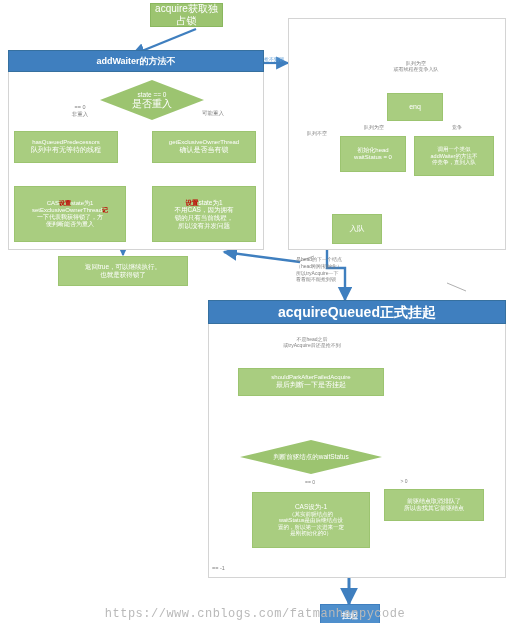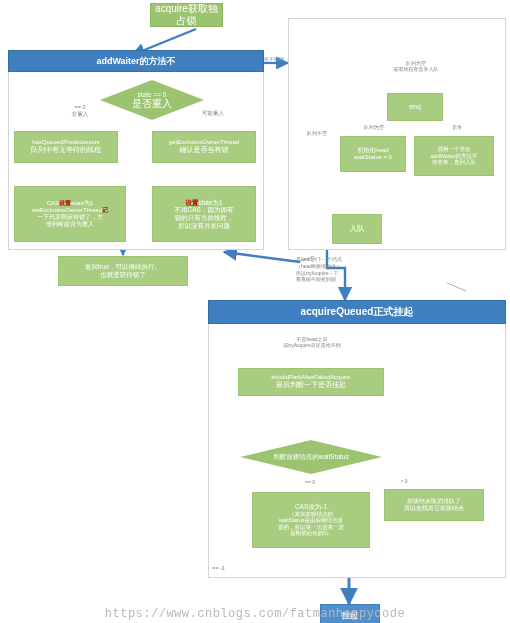--- a/index.html
+++ b/index.html
@@ -203,21 +203,21 @@
   </div>
 
   <div class="elabel wrap" style="left:296px;top:256px;width:110px;font-size:5px;text-align:left;line-height:1.35;">
     <span>是head的下一个结点</span><br>
     <span>（head刚刚初始化）</span><br>
     <span>所以tryAcquire一下</span><br>
     <span>看看能不能抢到锁</span>
   </div>
 
   <div class="group" style="left:208px;top:300px;width:298px;height:278px;"></div>
-  <div class="group-title" style="left:208px;top:300px;width:298px;height:24px;font-size:10px;">
+  <div class="group-title" style="left:208px;top:300px;width:298px;height:24px;font-size:14px;">
     <span>acquireQueued正式挂起</span>
   </div>
 
   <div class="elabel" style="left:246px;top:336px;width:132px;font-size:5px;">
     <span>不是head之后</span><br>
     <span>或tryAcquire后还是抢不到</span>
   </div>
 
   <div class="node green-lite" style="left:238px;top:368px;width:146px;height:28px;font-size:6px;flex-direction:column;">
     <span>shouldParkAfterFailedAcquire</span>

